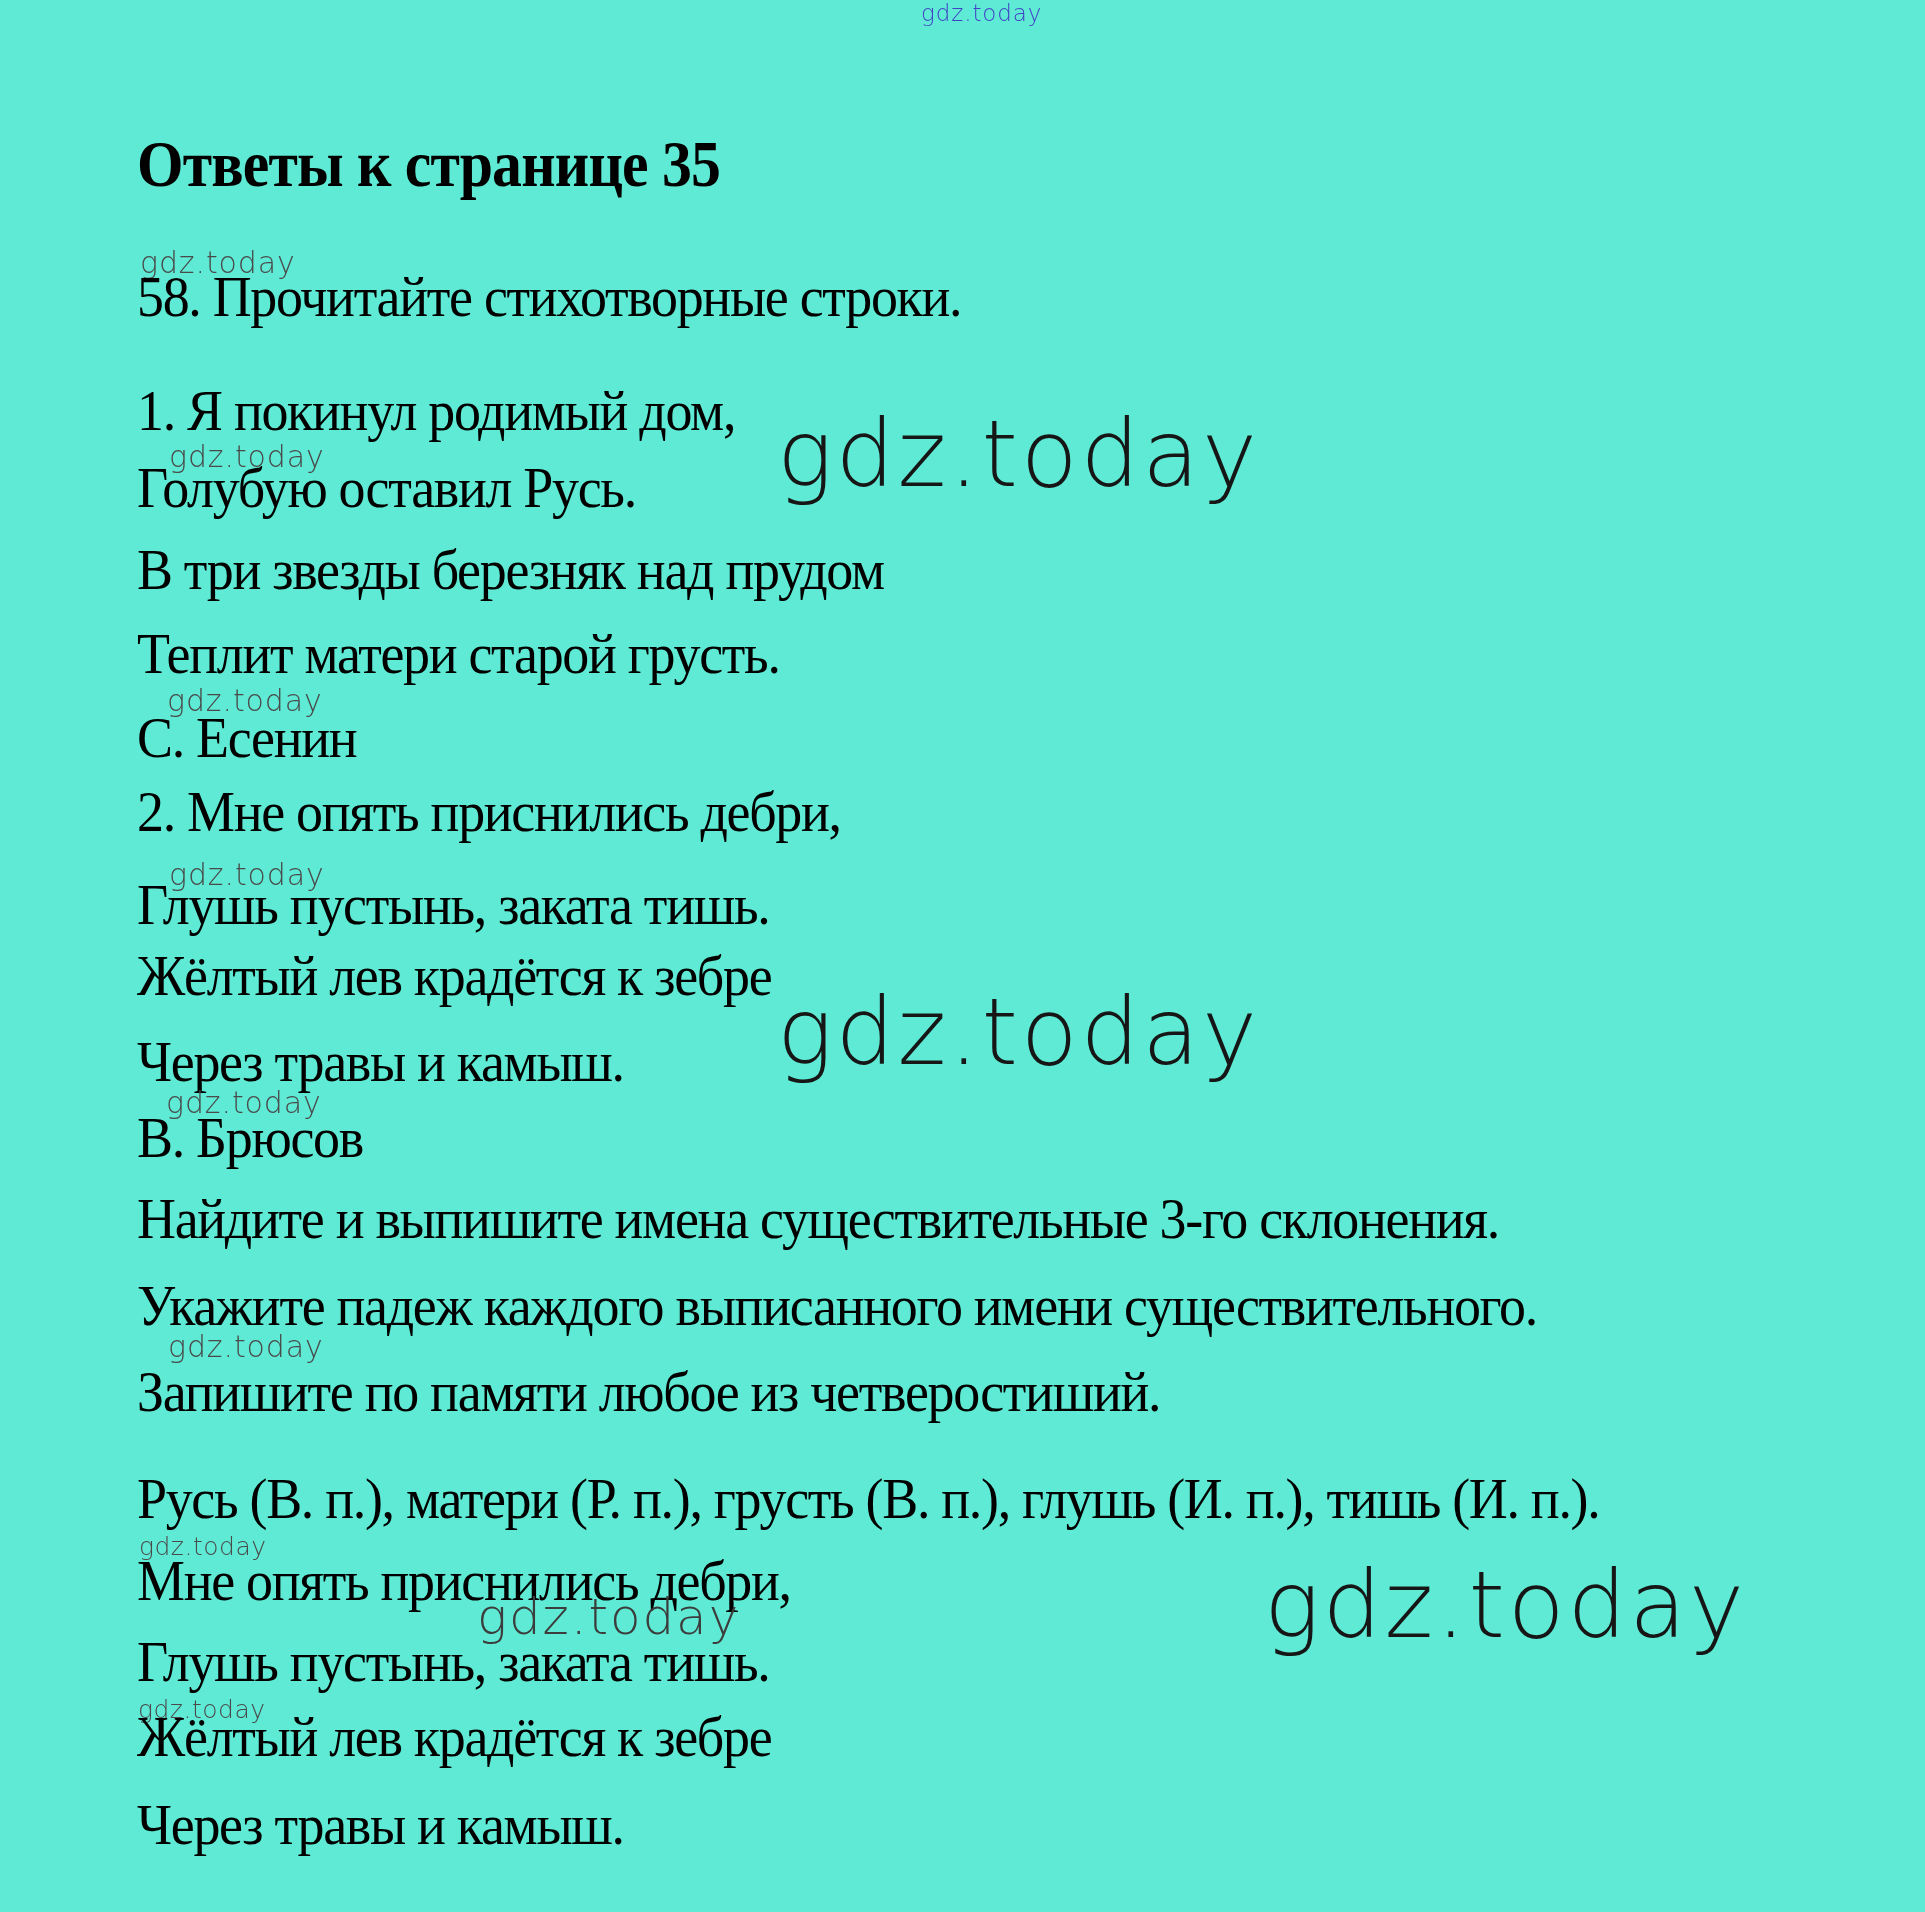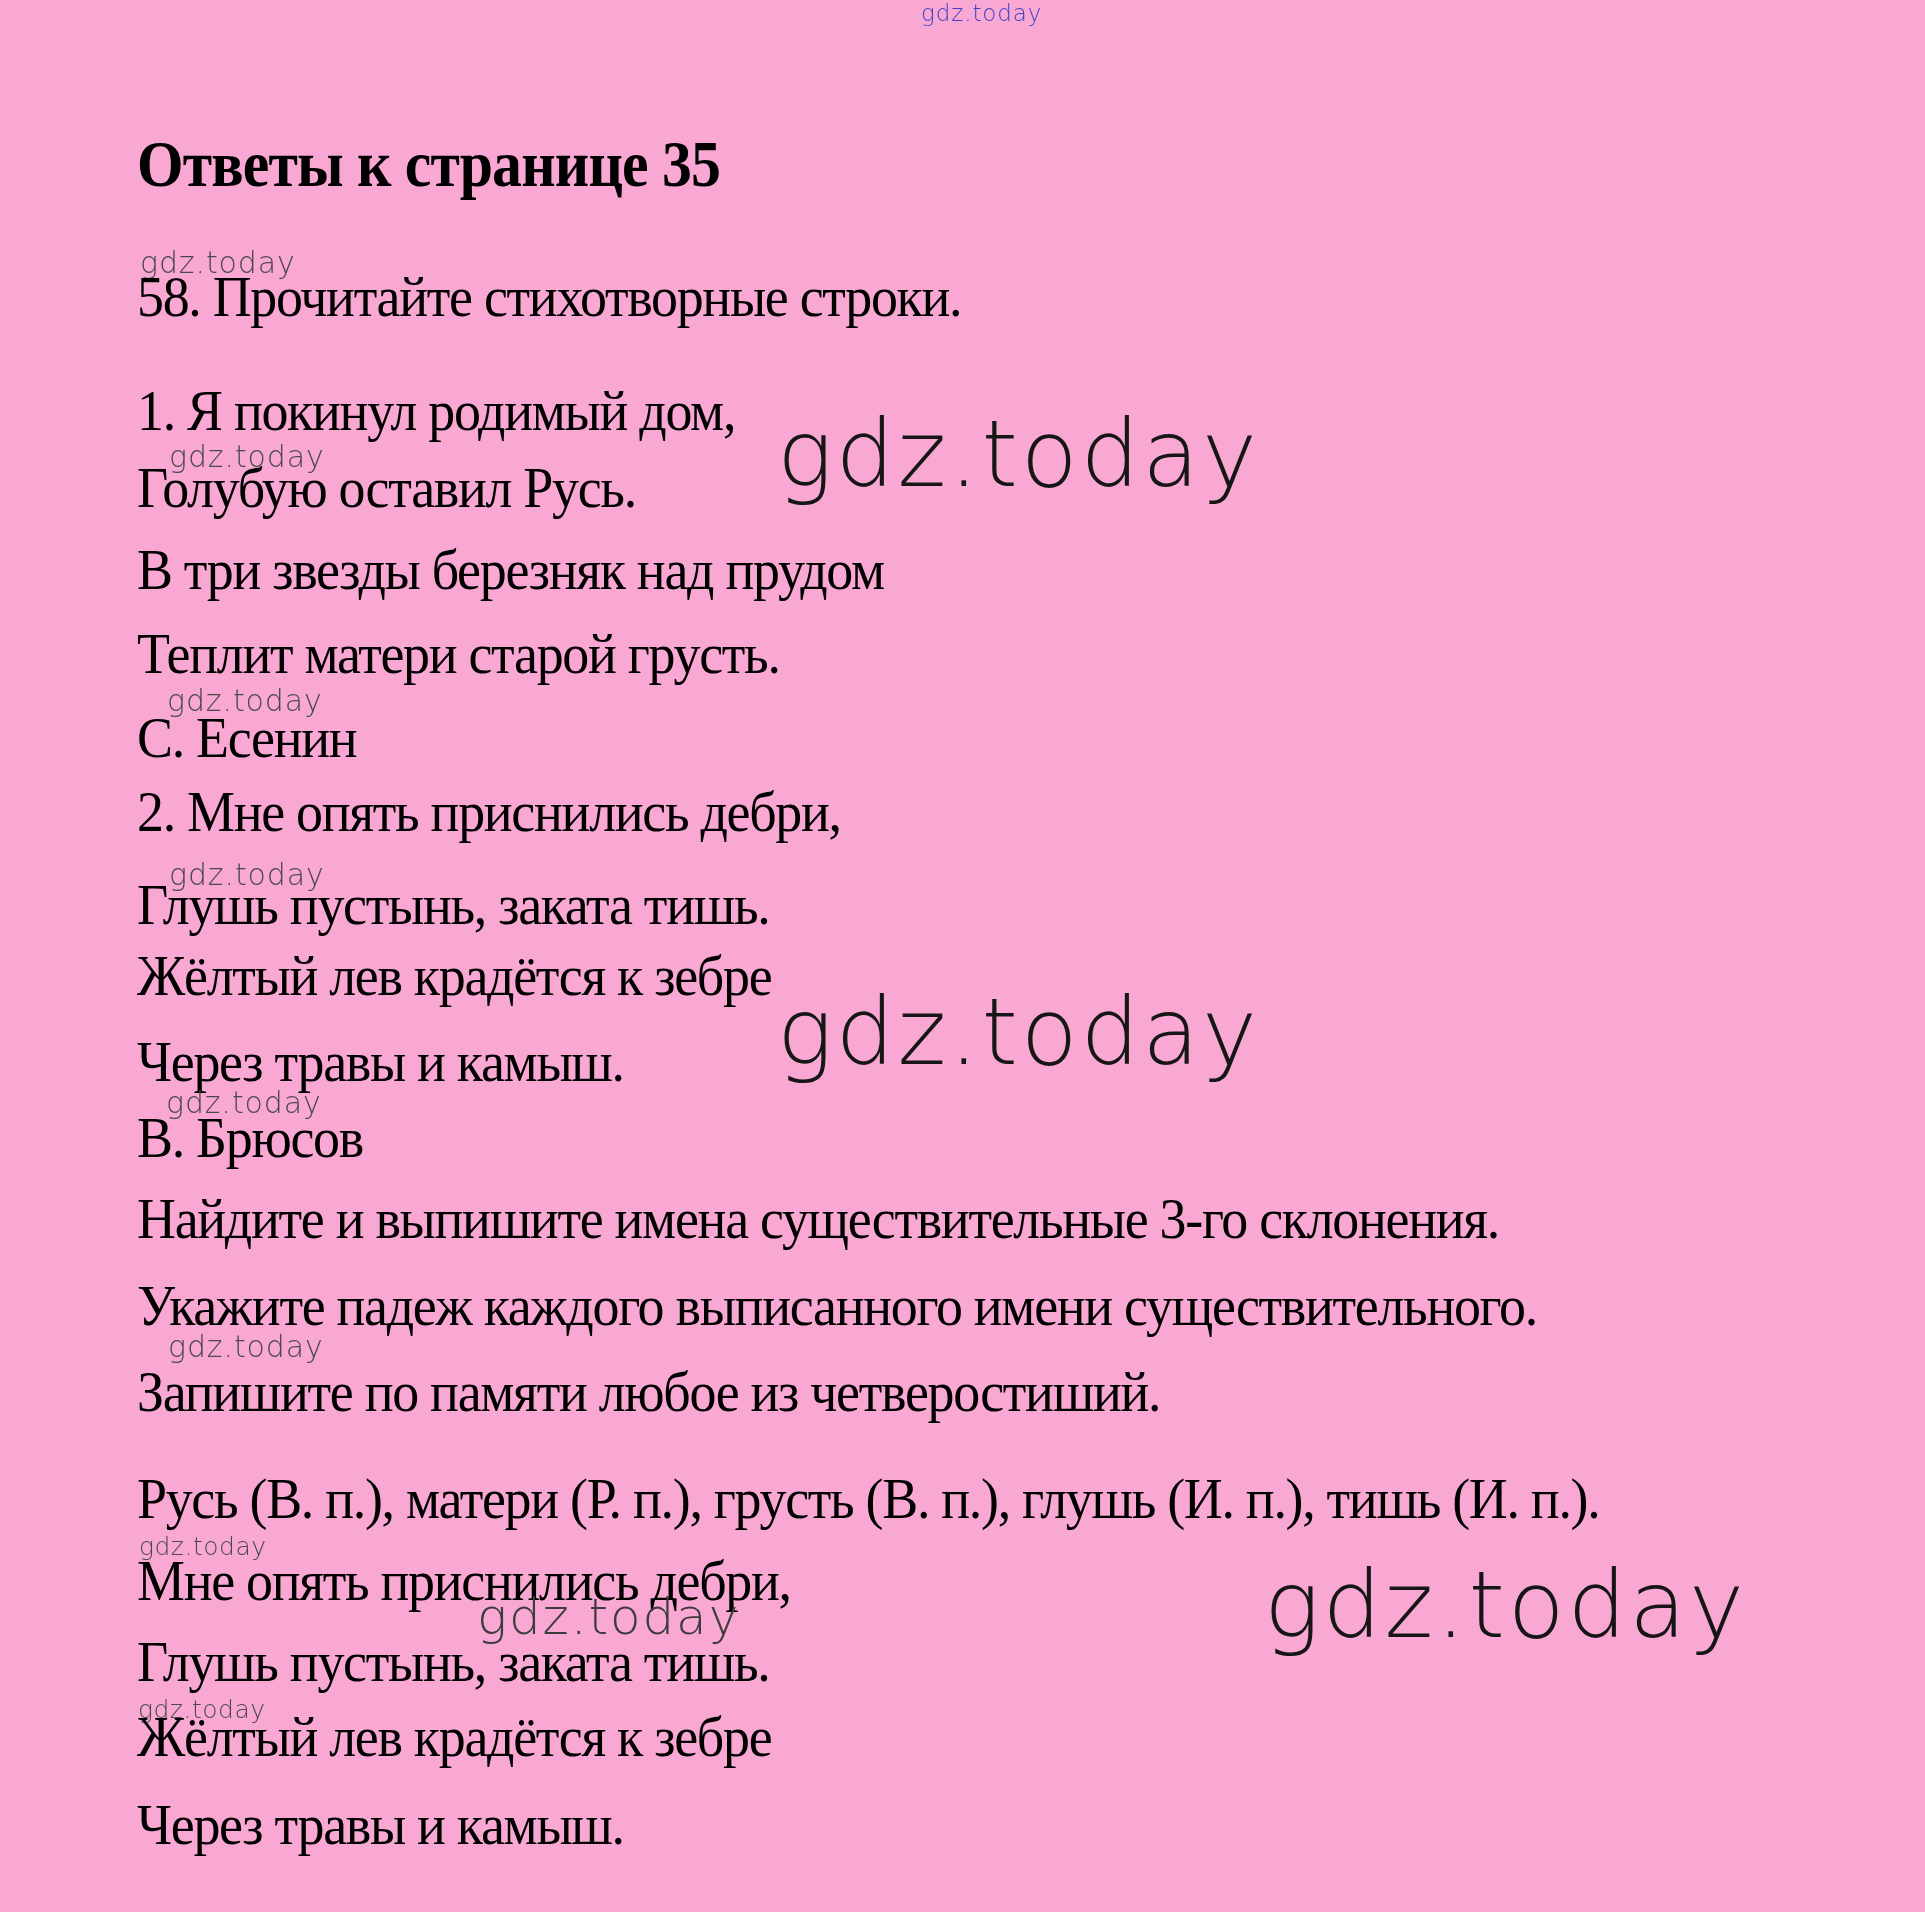--- a/index.html
+++ b/index.html
@@ -4,21 +4,21 @@
 <style>
   html, body {
     margin: 0;
     padding: 0;
     background: #ffffff;
   }
   .page {
     position: relative;
     width: 1925px;
     height: 1912px;
-    background: #f9a8d4;
+    background: #5eead4;
     overflow: hidden;
   }
   
   .line {
     position: absolute;
     left: 137px;
     font-family: "Liberation Serif", serif;
     font-size: 58px;
     letter-spacing: -1.4px;
     color: #000000;

